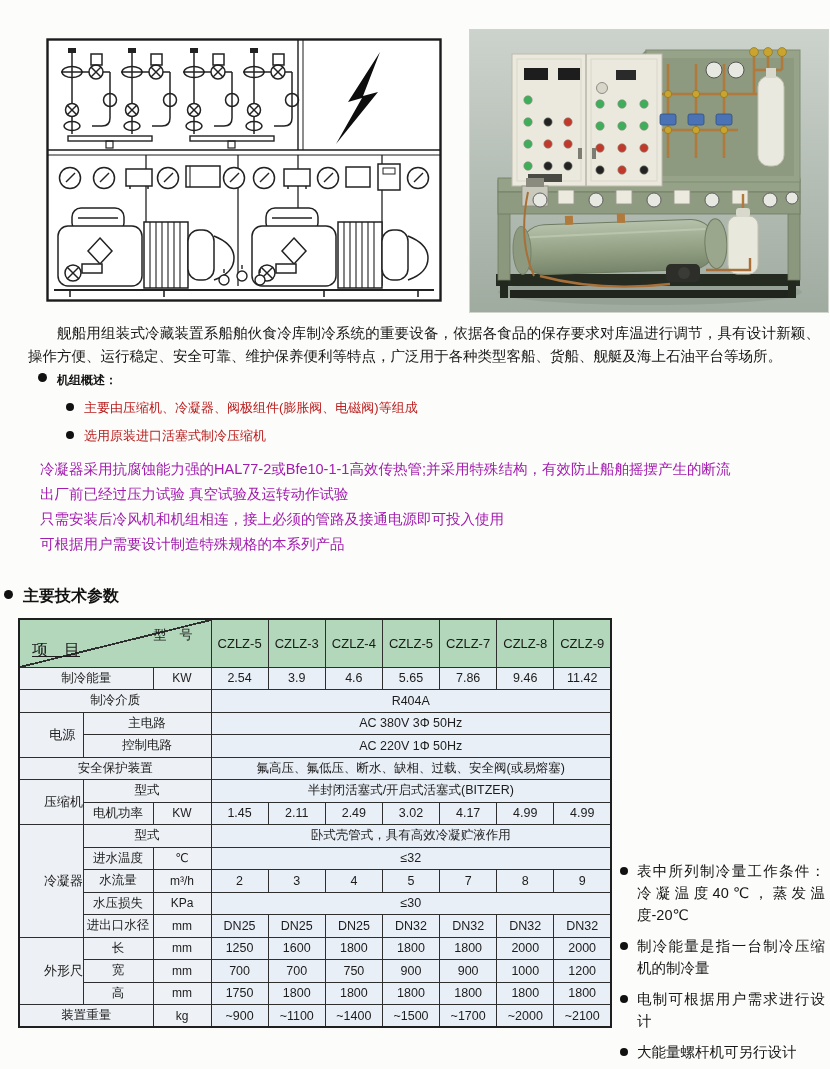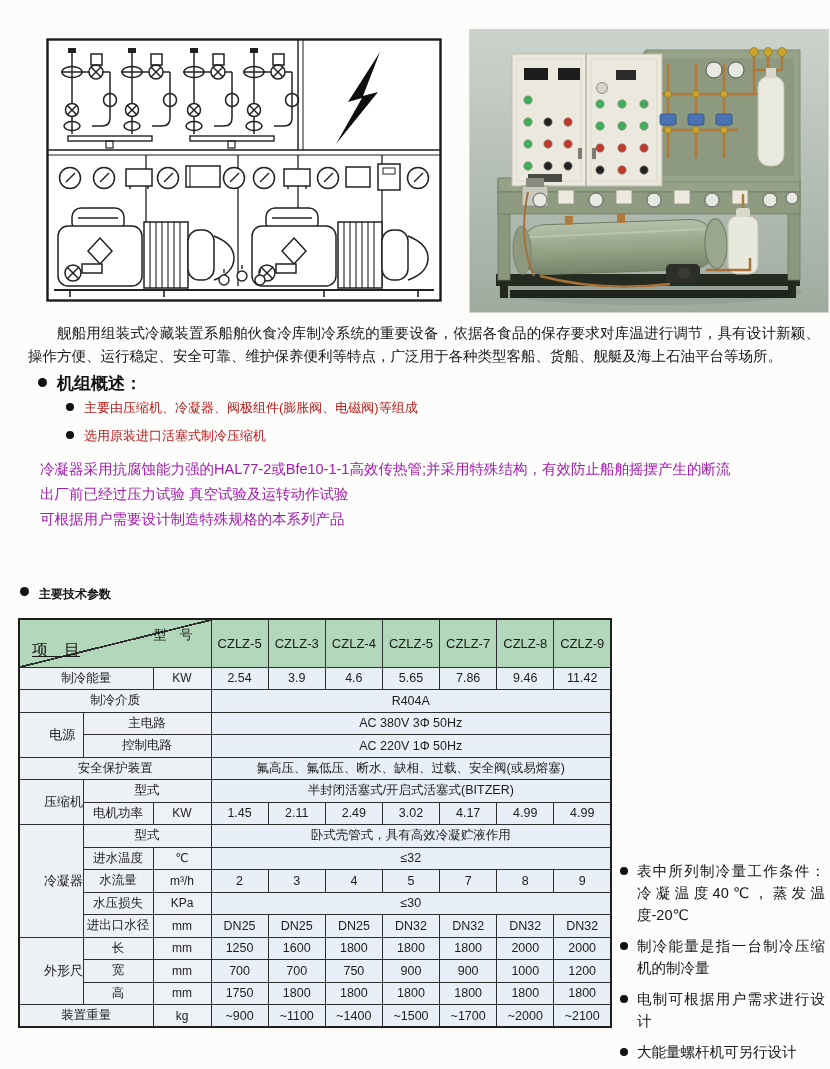--- a/index.html
+++ b/index.html
@@ -11,29 +11,29 @@
   
   .drawing{position:absolute;left:46px;top:38px;width:396px;height:264px;margin:0;}
   .photo{position:absolute;left:470px;top:30px;width:358px;height:282px;margin:0;outline:1px solid #cfd5cd;}
   .drawing svg,.photo svg{display:block;width:100%;height:100%;}
   
   .intro{
     position:absolute;left:28px;top:322px;width:792px;margin:0;
     font-size:14.5px;line-height:1.6;text-align:justify;text-indent:2em;color:#161616;
   }
   
-  .sec-title{position:absolute;margin:0;font-size:17px;font-weight:bold;color:#111;}
+  .sec-title{position:absolute;margin:0;font-size:12px;font-weight:bold;color:#111;}
   .sec-title .dot{display:inline-block;width:9px;height:9px;border-radius:50%;background:#111;margin-right:10px;vertical-align:2px;}
   #overview-title{left:38px;top:372px;}
   .bullets{position:absolute;left:66px;top:398px;margin:0;padding:0;list-style:none;}
   .bullets li{font-size:13px;line-height:20px;margin-bottom:8px;color:#b91c1c;}
   .bullets li::before{content:"";display:inline-block;width:8px;height:8px;border-radius:50%;background:#111;margin-right:10px;vertical-align:1px;}
   .plain-lines{position:absolute;left:40px;top:457px;width:760px;}
   .plain-line{font-size:14.5px;line-height:25px;color:#a21caf;}
-  #specs-title{left:20px;top:586px;font-size:12px;}
+  #specs-title{left:4px;top:586px;font-size:16px;}
   
   .table-wrap{position:absolute;left:18px;top:618px;width:596px;}
   table{border-collapse:collapse;table-layout:fixed;width:594px;border:2.5px solid #1f1f1f;}
   col.cg{width:64px}col.cl{width:70px}col.cu{width:58px}
   th,td{border:1.5px solid #2e2e2e;text-align:center;vertical-align:middle;
         font-size:12.5px;font-weight:normal;padding:0 2px;overflow:hidden;white-space:nowrap;}
   thead tr{height:48px;}
   tbody tr{height:22.5px;}
   th.c-model{background:#b2d7ba;font-size:13px;color:#1a1a1a;}
   th.diag{
@@ -315,20 +315,21 @@
   <h2 class="sec-title" id="overview-title"><span class="dot"></span><span>机组概述：</span></h2>
 
   <ul class="bullets">
       <li>主要由压缩机、冷凝器、阀极组件(膨胀阀、电磁阀)等组成</li>
       <li>选用原装进口活塞式制冷压缩机</li>
     </ul>
 
   <div class="plain-lines">
       <div class="plain-line">冷凝器采用抗腐蚀能力强的HAL77-2或Bfe10-1-1高效传热管;并采用特殊结构，有效防止船舶摇摆产生的断流</div>
       <div class="plain-line">出厂前已经过压力试验 真空试验及运转动作试验</div>
+      <div class="plain-line">只需安装后冷风机和机组相连，接上必须的管路及接通电源即可投入使用</div>
       <div class="plain-line">可根据用户需要设计制造特殊规格的本系列产品</div>
     </div>
 
   <h2 class="sec-title" id="specs-title"><span class="dot"></span><span>主要技术参数</span></h2>
 
   <div class="table-wrap">
     <table>
       <colgroup>
         <col class="cg">
           <col class="cl">

